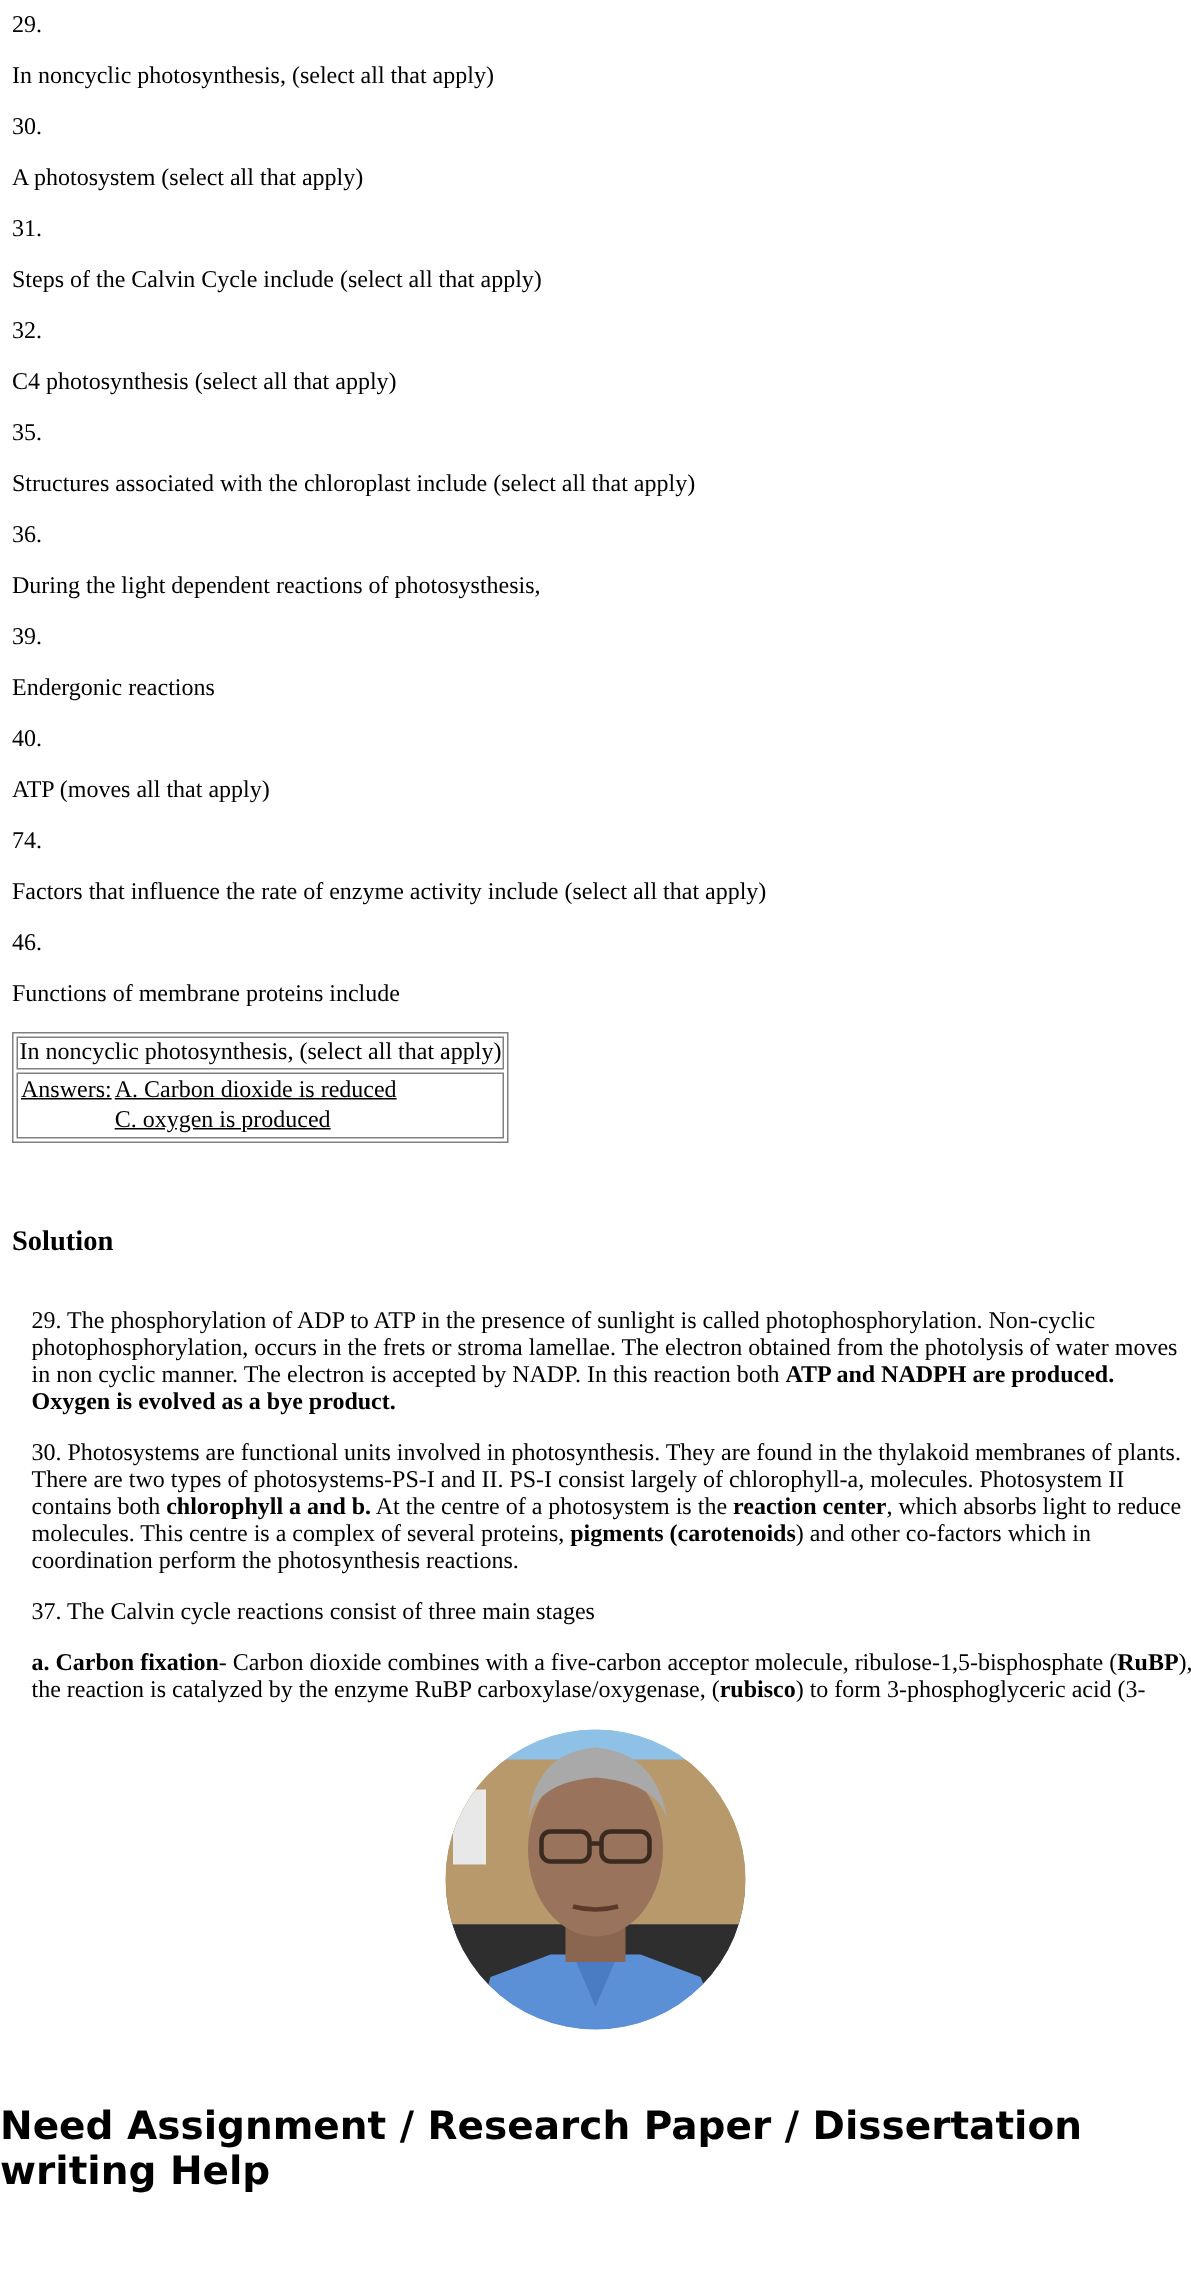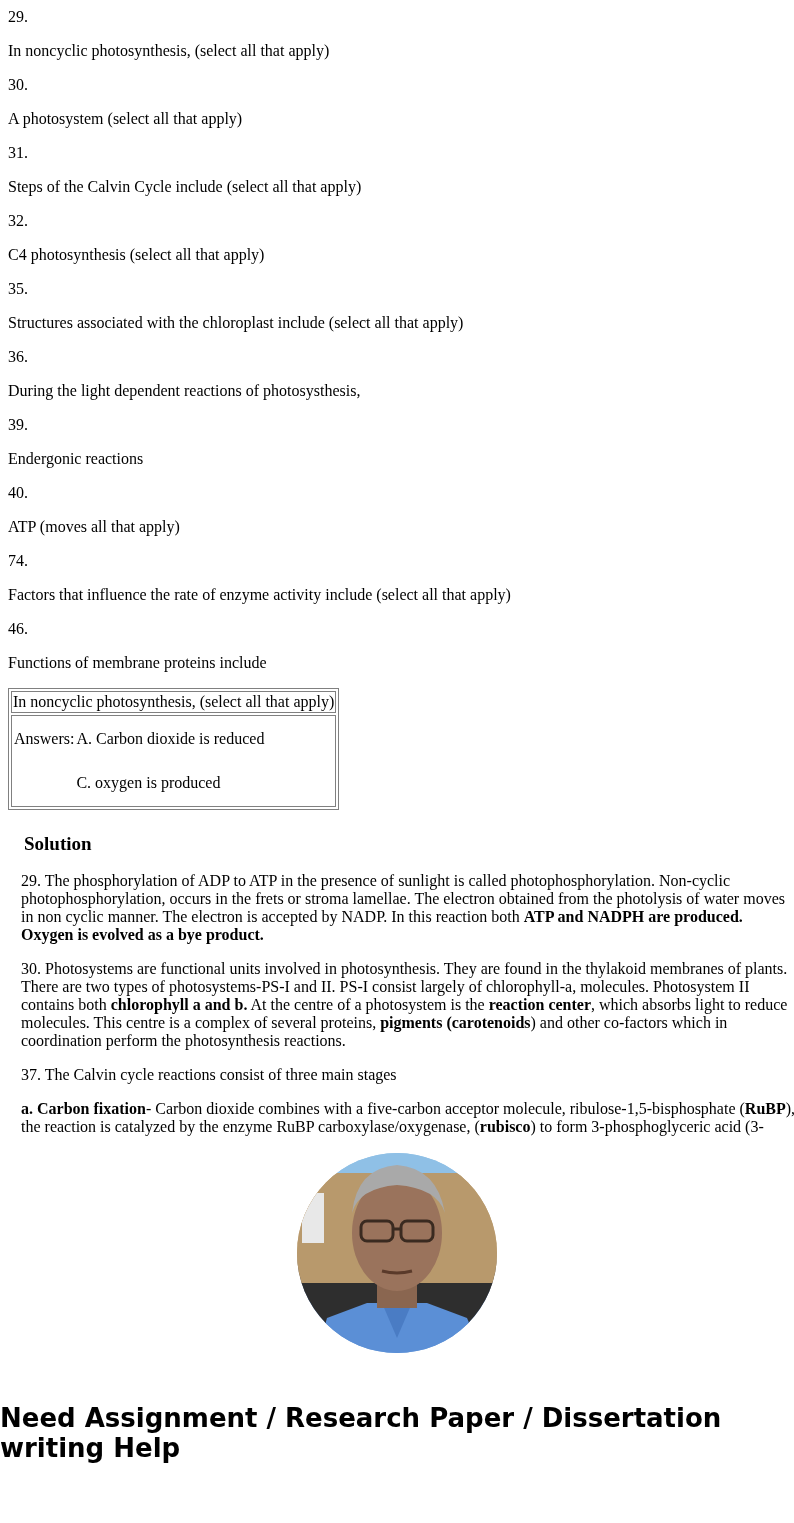--- a/index.html
+++ b/index.html
@@ -18,26 +18,26 @@
       position: absolute;
       left: 8px;
       top: 688px;
       border: 1px solid #808080;
       border-collapse: separate;
       border-spacing: 2px;
       font-size: 16px;
     }
     .qtable td { border: 1px solid #808080; padding: 1px; vertical-align: top; }
     .inner { border-collapse: collapse; }
-    .inner td { border: none; padding: 12px 1px; line-height: 20px; }
+    .inner td { border: none; padding: 0 1px; line-height: 20px; text-decoration: underline; }
     h3 {
       position: absolute;
       left: 8px;
       top: 819px;
-      margin: 16px;
+      margin: 0;
       font-size: 19px;
       font-weight: bold;
       text-align: center;
     }
     .para { position: absolute; left: 8px; width: 778px; margin: 13px; line-height: 18px; }
     .avatar {
       position: absolute;
       left: 297px;
       top: 1153px;
       width: 200px;

